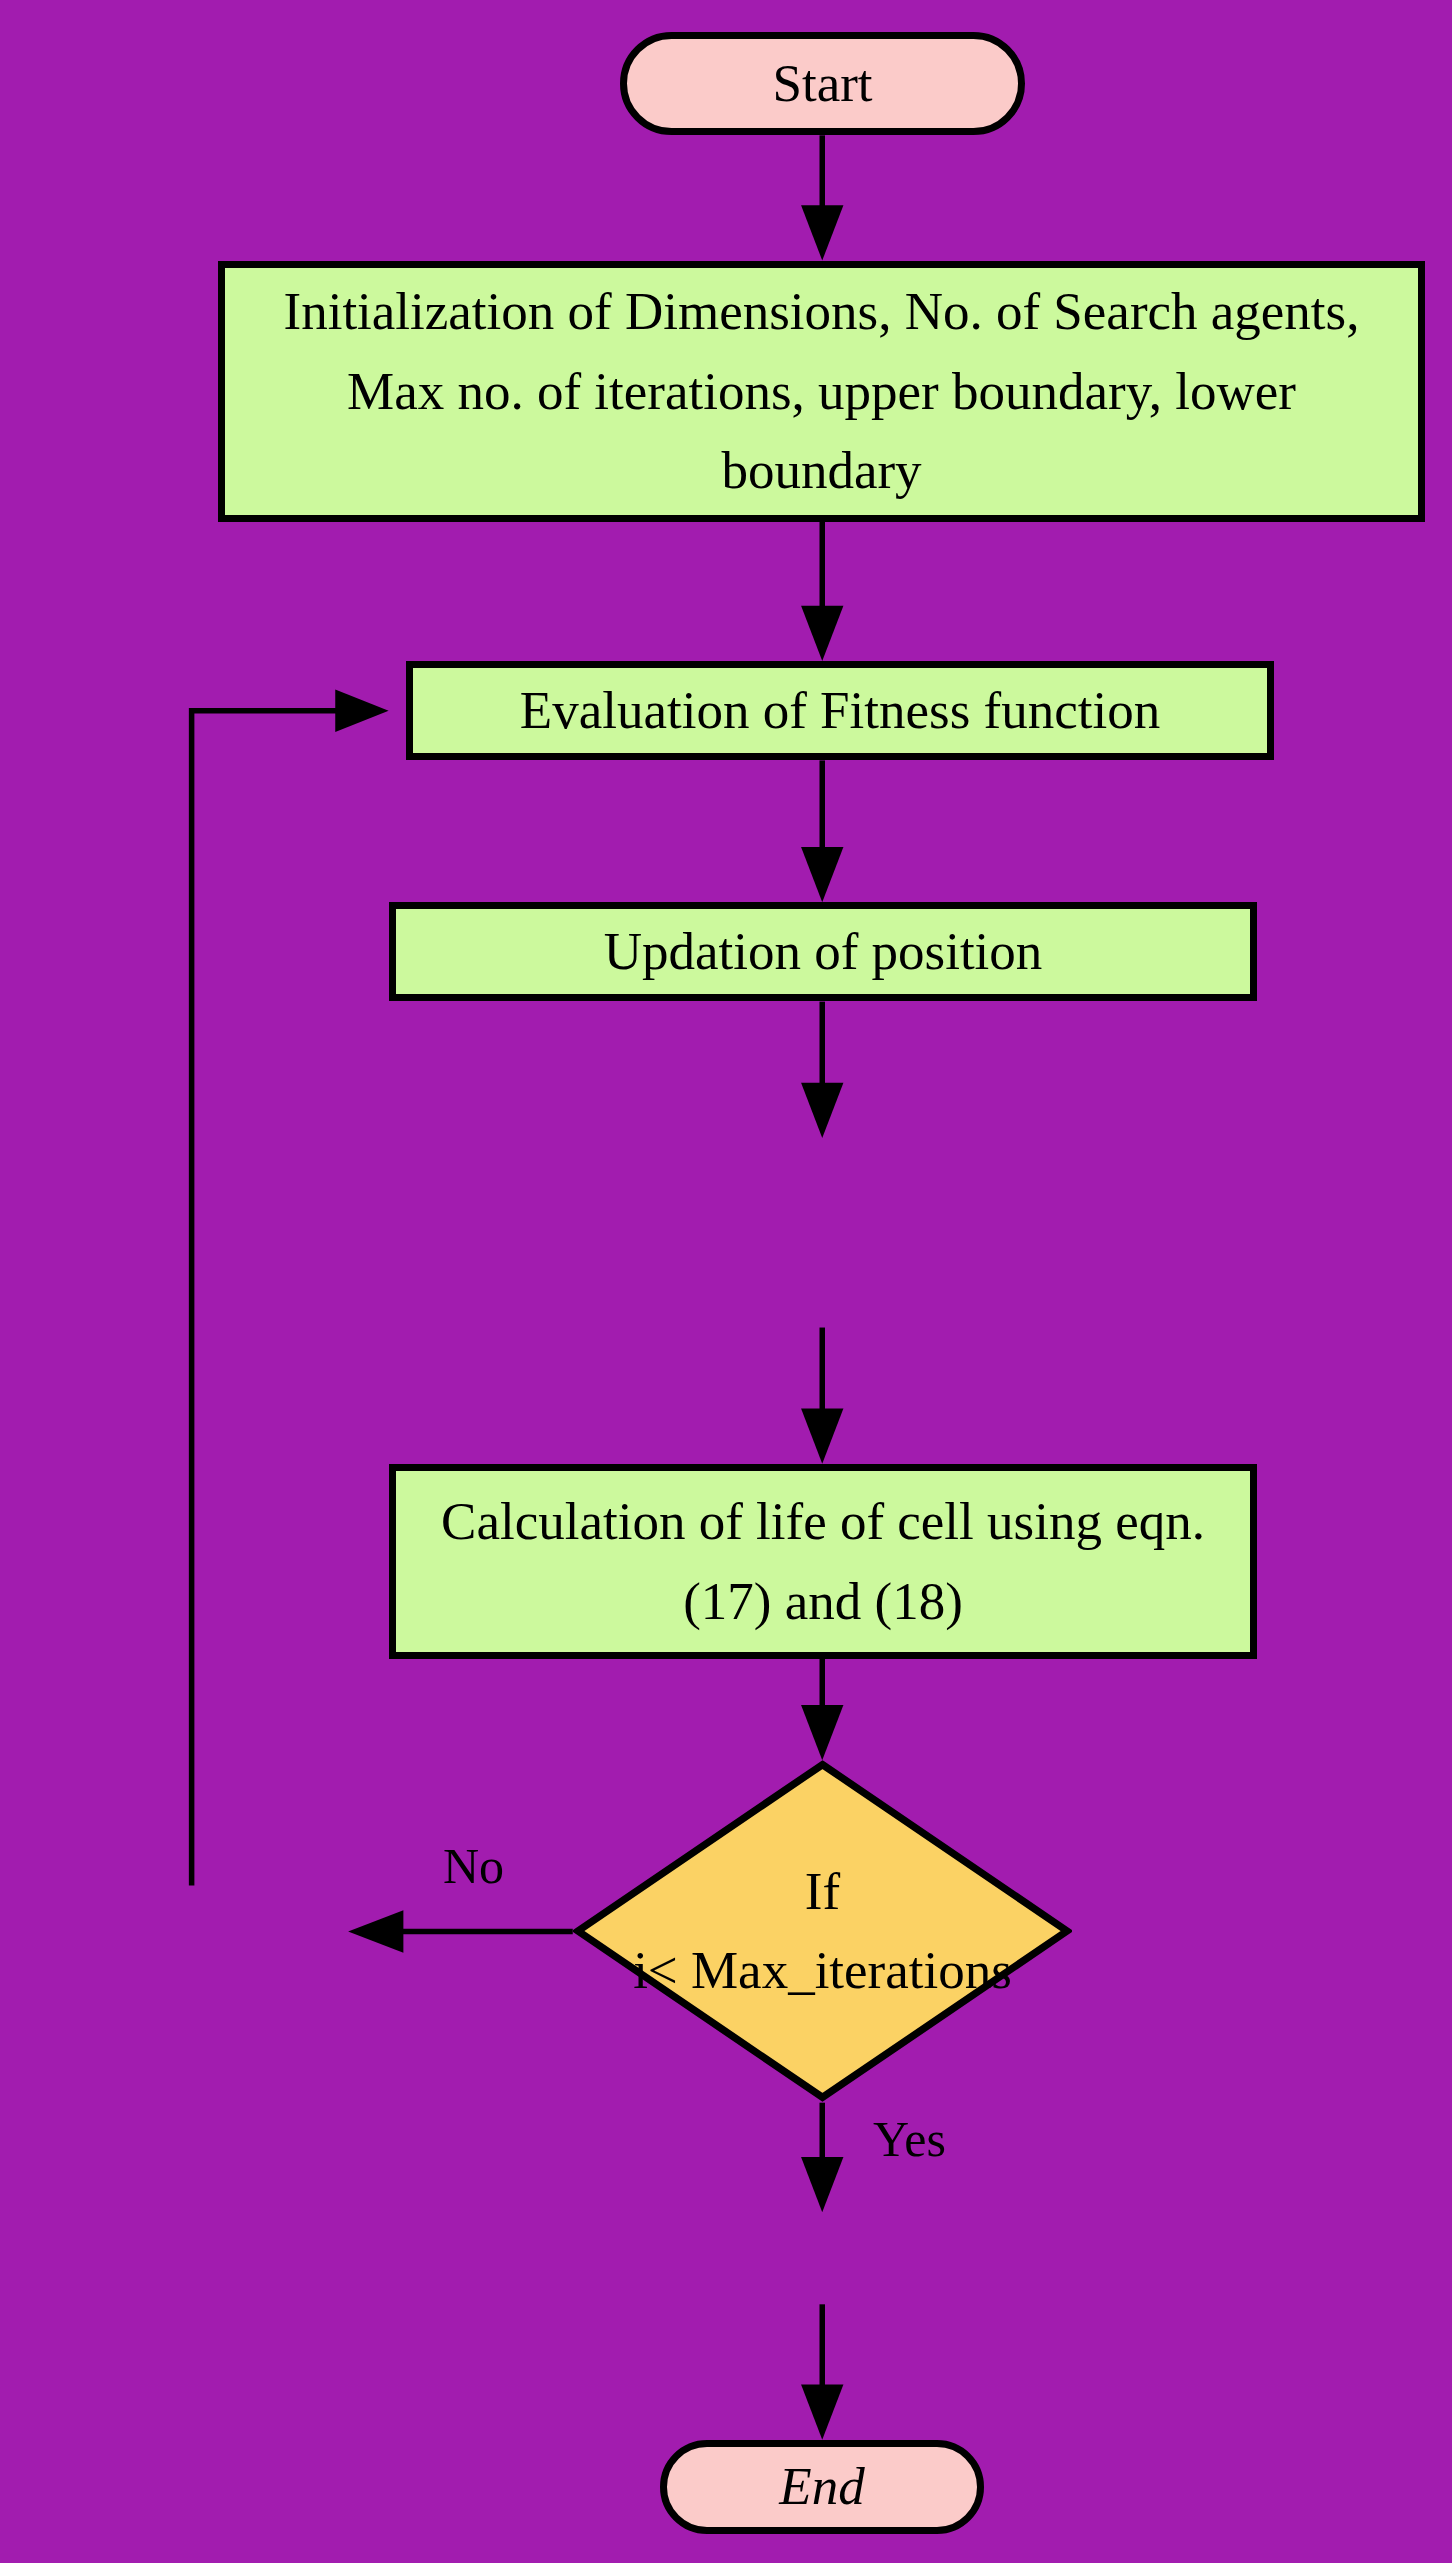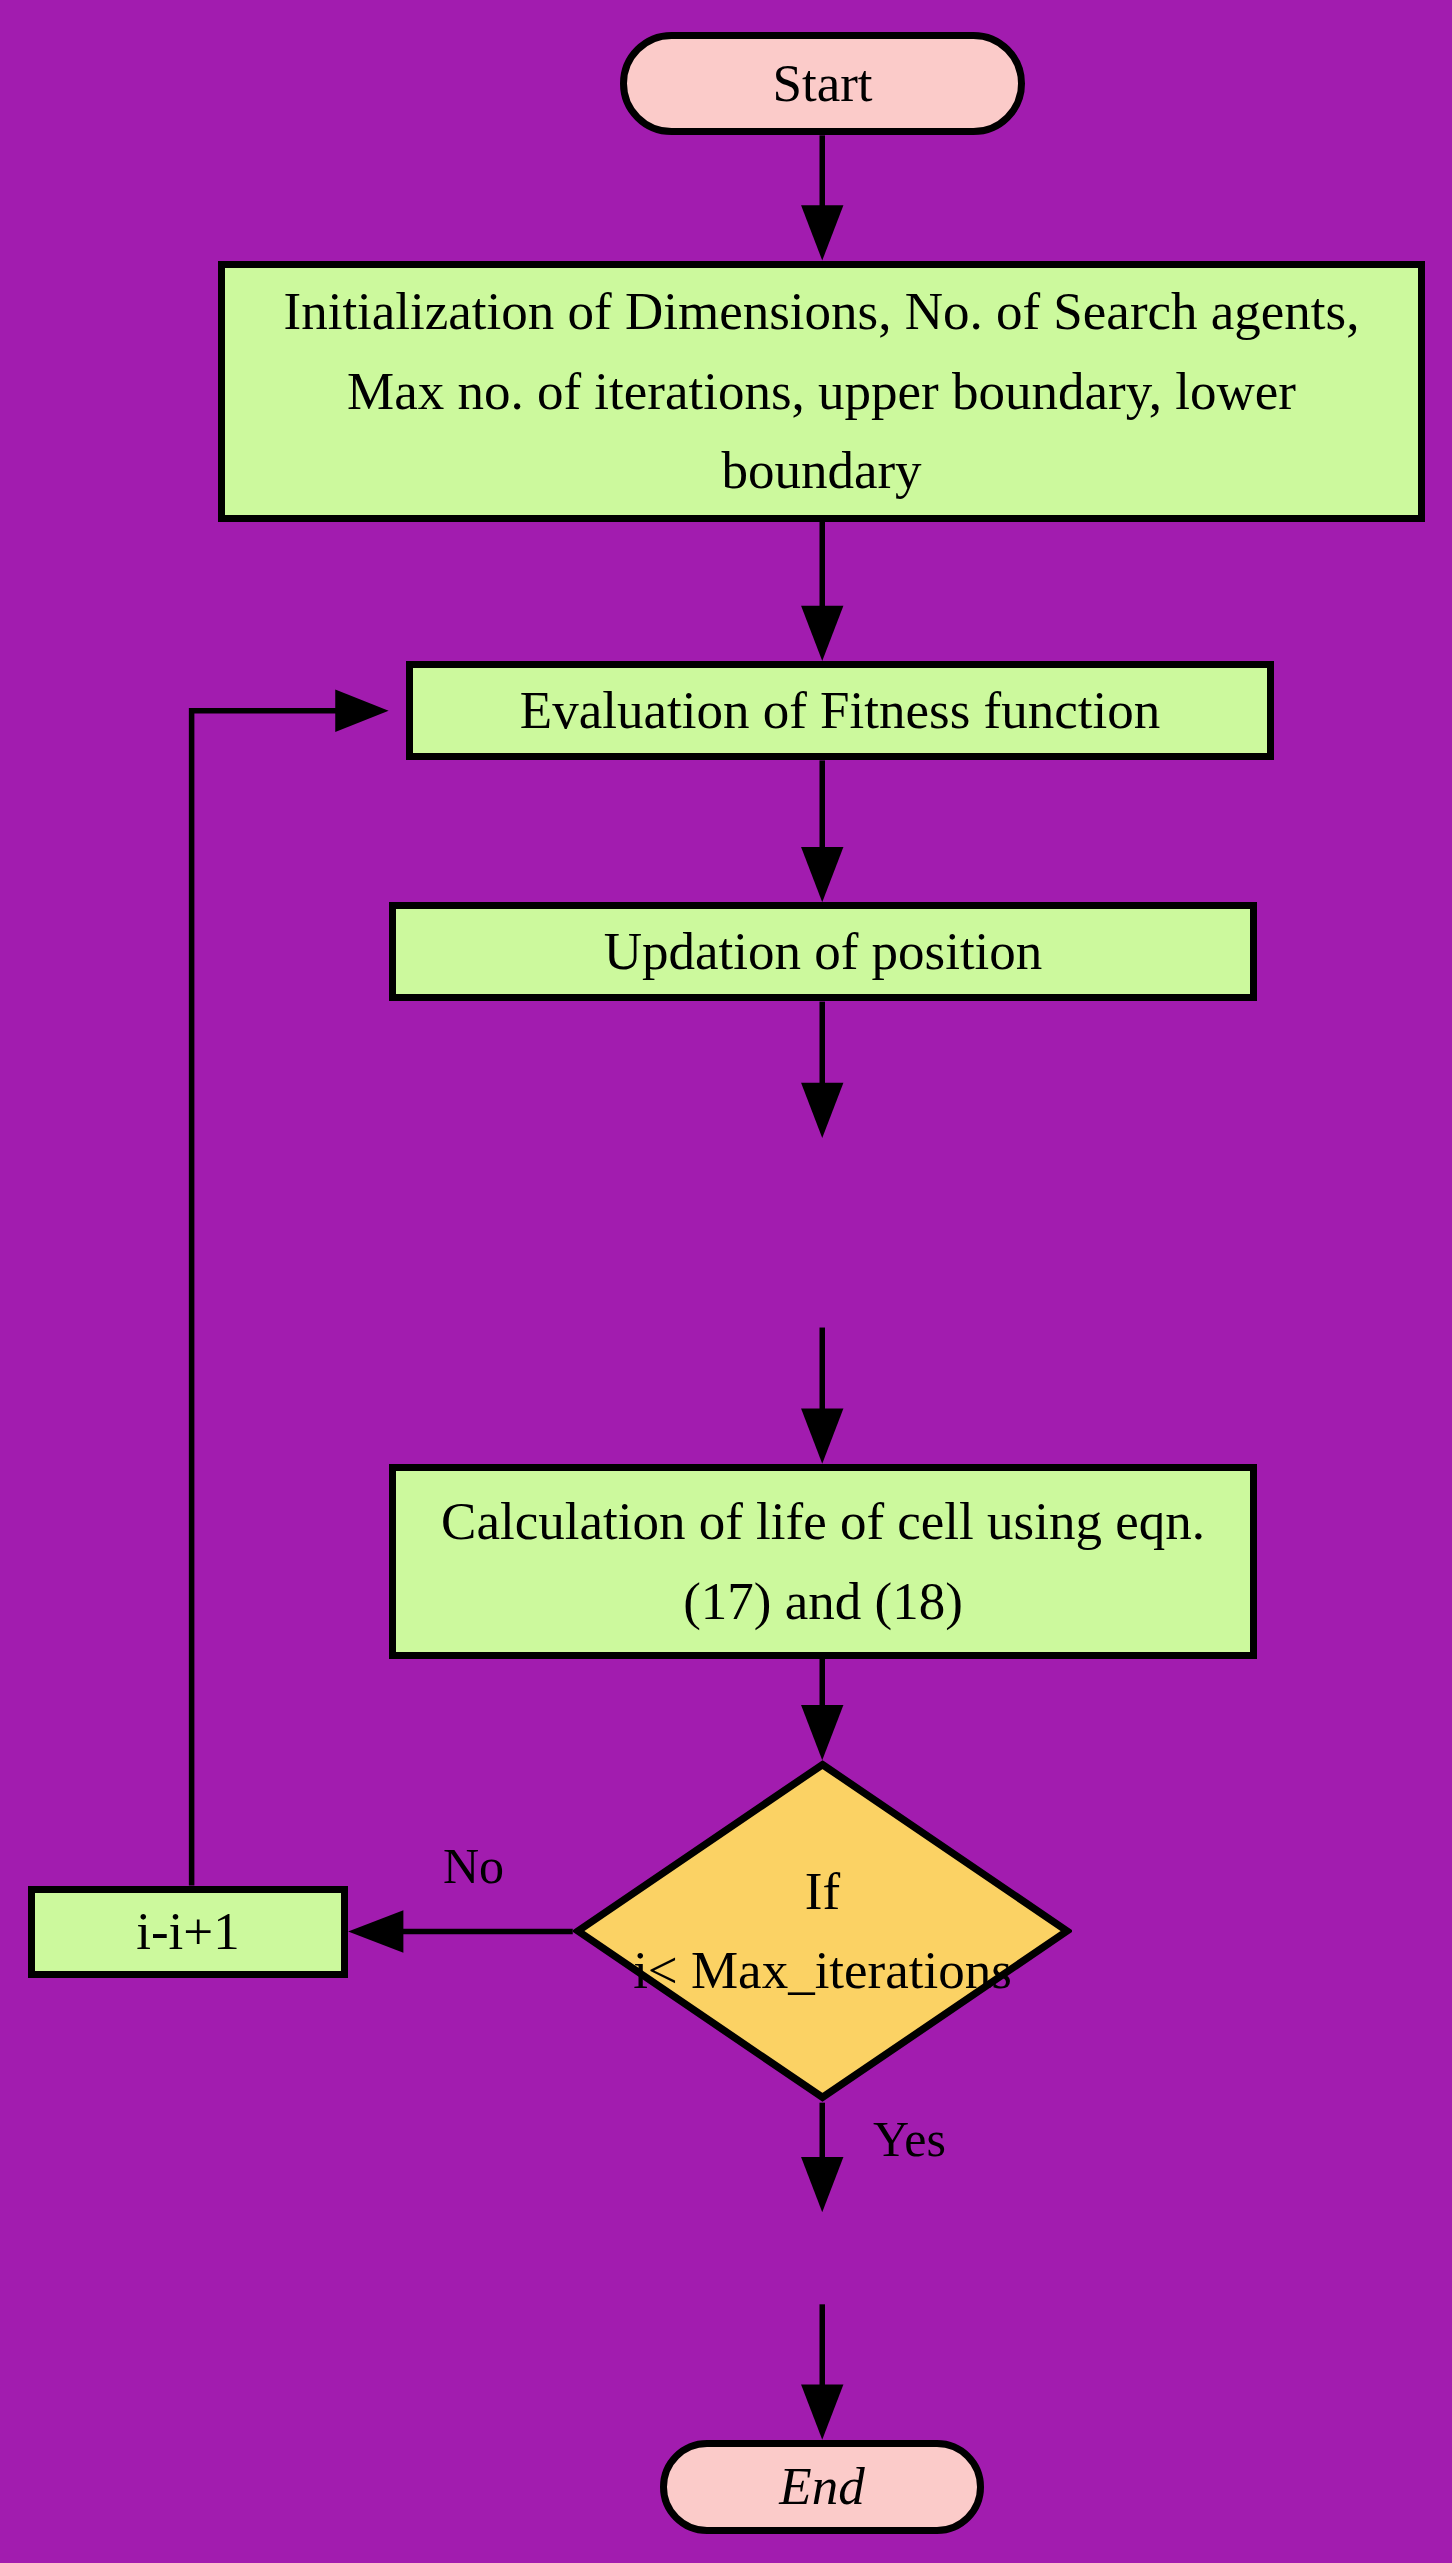--- a/index.html
+++ b/index.html
@@ -115,23 +115,20 @@
   </div>
 
   <div class="decision-wrap" id="node-decision">
     <svg width="499" height="342" viewBox="0 0 542 372">
       <polygon points="271,5 537,186 271,367 5,186"></polygon>
     </svg>
     <div class="decision-label label">If
 i&lt; Max_iterations</div>
   </div>
 
-  <div class="node process" id="node-increment">
-    <div class="label">i-i+1</div>
-  </div>
 
 
   <div class="node terminal" id="node-end">
     <div class="label">End</div>
   </div>
 
   <div class="edge-label" id="label-no">No</div>
   <div class="edge-label" id="label-yes">Yes</div>
 
 </div>

